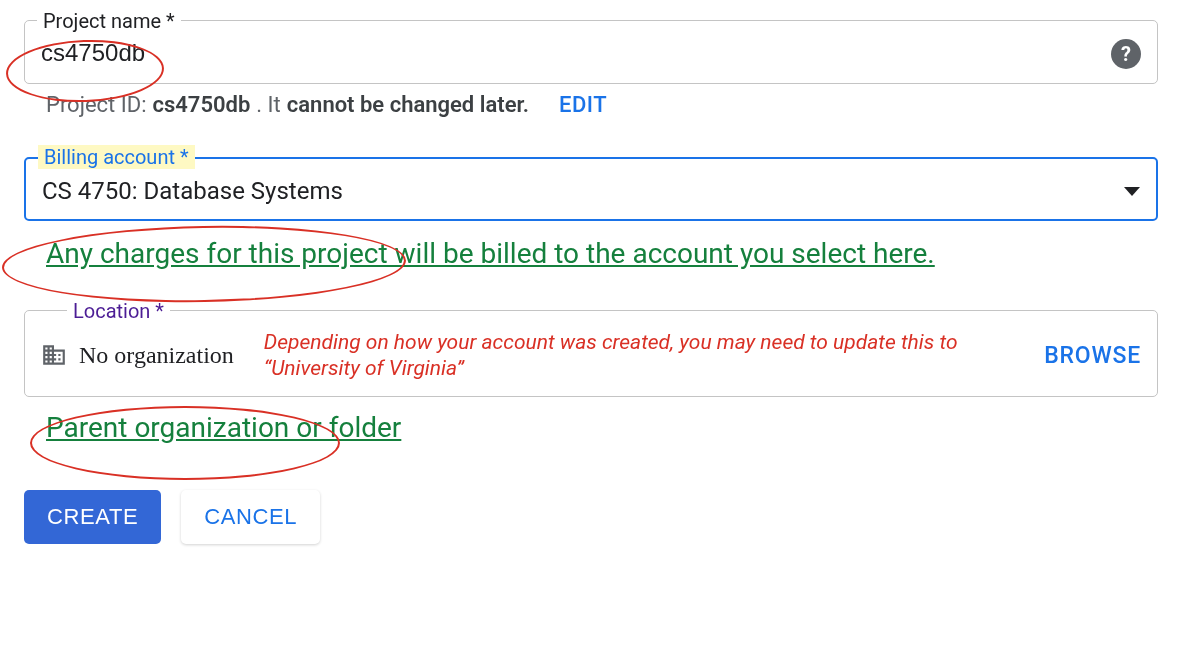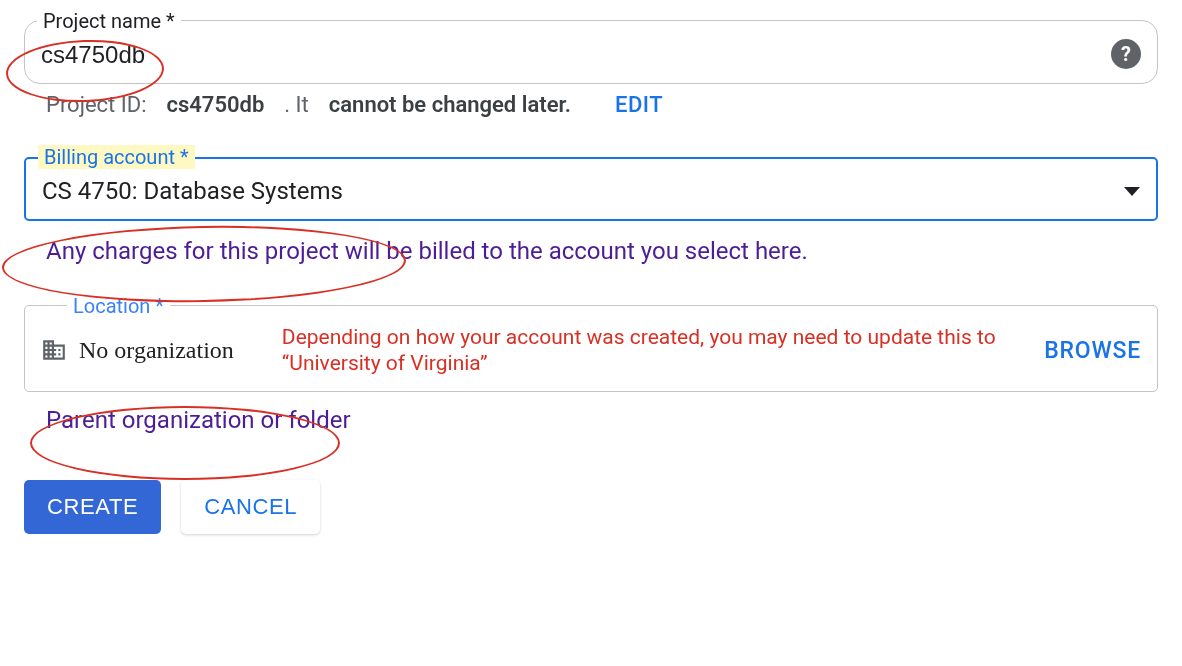--- a/index.html
+++ b/index.html
@@ -10,24 +10,24 @@
       width: 1182px;
       color: #202124;
       position: relative;
     }
     .field {
       position: relative;
       margin-bottom: 8px;
     }
     .field-outline {
       border: 1px solid #c4c4c4;
-      border-radius: 16px;
+      border-radius: 5px;
       padding: 18px 16px 14px 16px;
       display: flex;
-      align-items: flex-end;
+      align-items: flex-start;
       position: relative;
     }
     .field-label {
       position: absolute;
       top: -12px;
       left: 12px;
       background: #fff;
       padding: 0 6px;
       font-size: 20px;
       color: #202124;
@@ -53,21 +53,21 @@
       font-size: 20px;
       cursor: pointer;
       flex-shrink: 0;
     }
     .project-id-row {
       font-size: 22px;
       color: #5f6368;
       margin: 2px 0 40px 22px;
       display: flex;
       align-items: baseline;
-      gap: 20px;
+      gap: 6px;
       flex-wrap: wrap;
     }
     .project-id-row .bold { font-weight: 600; color: #3c4043; }
     .edit-link {
       color: #1a73e8;
       font-weight: 500;
       letter-spacing: 0.5px;
       margin-left: 24px;
       cursor: pointer;
       font-size: 22px;
@@ -94,60 +94,61 @@
       flex: 1;
     }
     .dropdown-caret {
       width: 0;
       height: 0;
       border-left: 8px solid transparent;
       border-right: 8px solid transparent;
       border-top: 9px solid #202124;
     }
     .helper-text {
-      font-size: 24px;
-      color: #4c1d95;
+      font-size: 28px;
+      color: #15803d;
       margin: 16px 0 40px 22px;
+      text-decoration: underline;
     }
     .location-outline {
       border: 1px solid #c4c4c4;
       border-radius: 5px;
       padding: 18px 16px 14px 16px;
       display: flex;
       align-items: center;
       position: relative;
     }
     .location-label {
       position: absolute;
       top: -12px;
       left: 42px;
       background: #fff;
       padding: 0 6px;
       font-size: 20px;
-      color: #3b82f6;
+      color: #4c1d95;
     }
     .org-icon {
       width: 26px;
       height: 26px;
       margin-right: 12px;
       flex-shrink: 0;
     }
     .location-text {
       font-size: 24px;
       flex: 0 0 auto;
       margin-right: 30px;
       font-family: Liberation Serif, serif;
     }
     .annotation {
       color: #d93025;
+      font-style: italic;
       font-size: 21px;
       line-height: 1.25;
       flex: 1;
       padding-right: 12px;
-      margin-left: 18px;
     }
     .browse-link {
       color: #1a73e8;
       font-weight: 500;
       letter-spacing: 0.8px;
       font-size: 23px;
       cursor: pointer;
       flex-shrink: 0;
     }
     .button-row {

